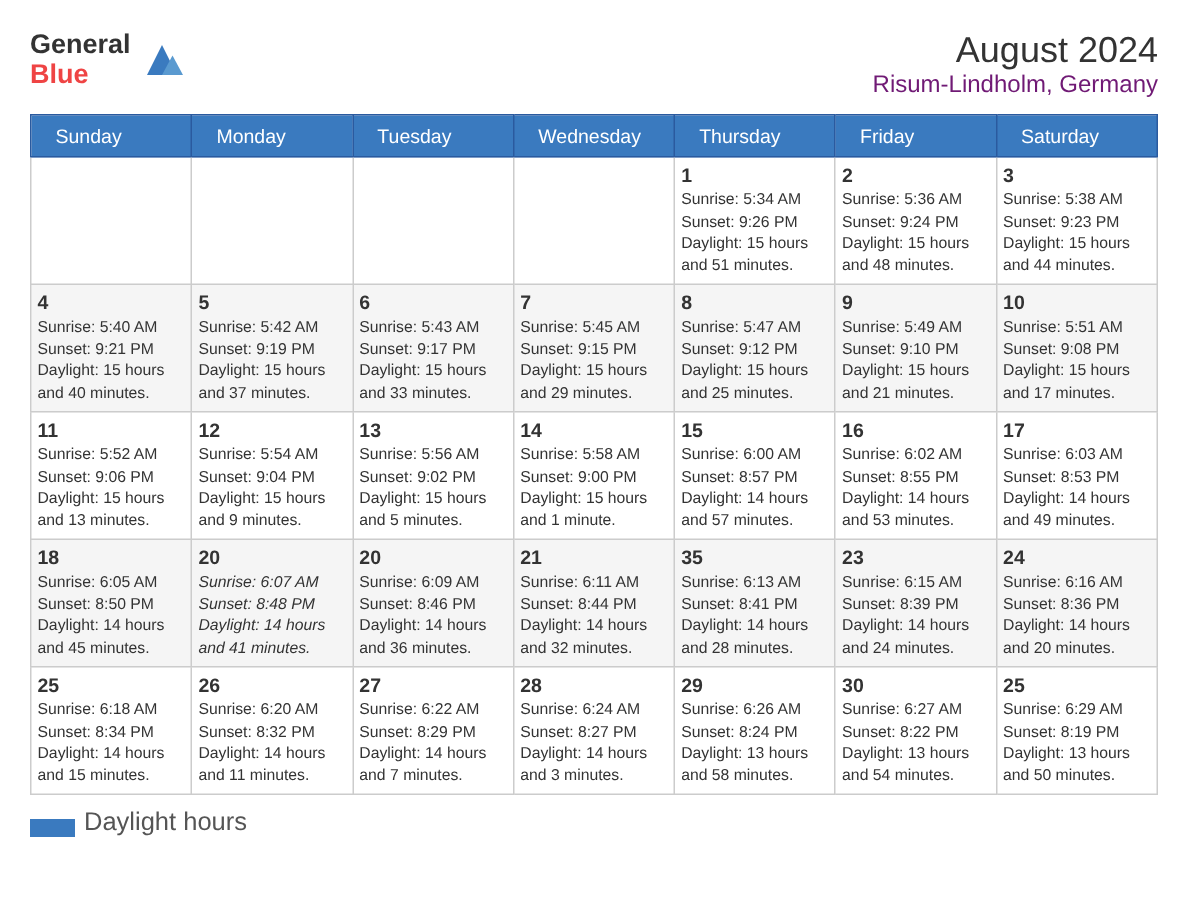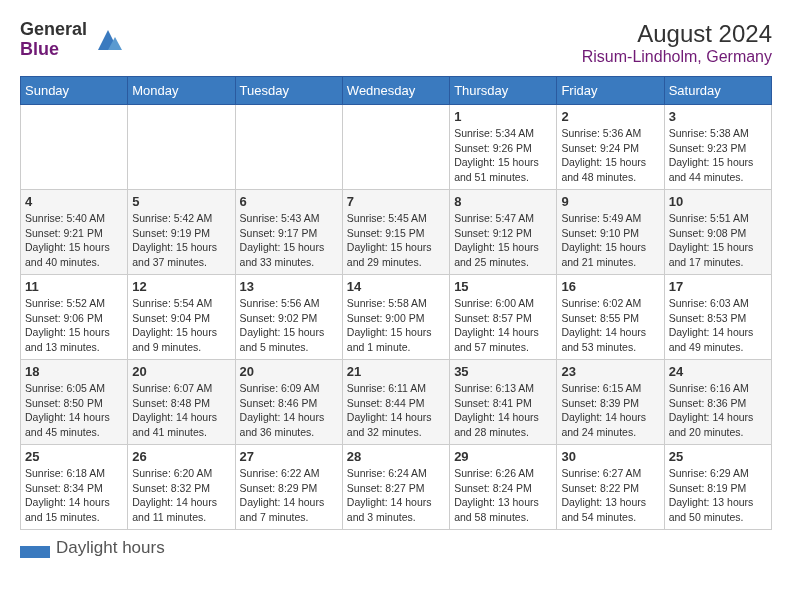--- a/index.html
+++ b/index.html
@@ -28,21 +28,21 @@
       justify-content: space-between;
     }
     .logo-general {
       font-size: 18px;
       font-weight: bold;
       color: #333;
     }
     .logo-blue {
       font-size: 18px;
       font-weight: bold;
-      color: #701a75;
+      color: #ef4444;
     }
     .logo-icon {
       width: 30px;
       height: 30px;
       margin-left: 4px;
     }
     .title-section {
       text-align: right;
     }
     .month-title {
@@ -55,21 +55,21 @@
       color: #701a75;
     }
     .calendar {
       width: 100%;
       border-collapse: collapse;
       font-size: 11px;
     }
     .calendar th {
       background: #3a7abf;
       color: #fff;
-      padding: 6px 4px;
+      padding: 6px 16px;
       text-align: left;
       font-size: 13px;
       font-weight: normal;
       border: 1px solid #2a5a9f;
     }
     .calendar td {
       border: 1px solid #ccc;
       vertical-align: top;
       padding: 4px;
       height: 85px;
@@ -277,21 +277,21 @@
       <tr>
         <td>
           <span class="day-num">18</span>
           <div class="day-info" style="white-space: pre-line;">Sunrise: 6:05 AM
 Sunset: 8:50 PM
 Daylight: 14 hours
 and 45 minutes.</div>
         </td>
         <td>
           <span class="day-num">20</span>
-          <div class="day-info" style="white-space: pre-line;">Sunrise: 6:07 AM
+          <div class="day-info" style="white-space: pre-line; font-style: italic;">Sunrise: 6:07 AM
 Sunset: 8:48 PM
 Daylight: 14 hours
 and 41 minutes.</div>
         </td>
         <td>
           <span class="day-num">20</span>
           <div class="day-info" style="white-space: pre-line;">Sunrise: 6:09 AM
 Sunset: 8:46 PM
 Daylight: 14 hours
 and 36 minutes.</div>

